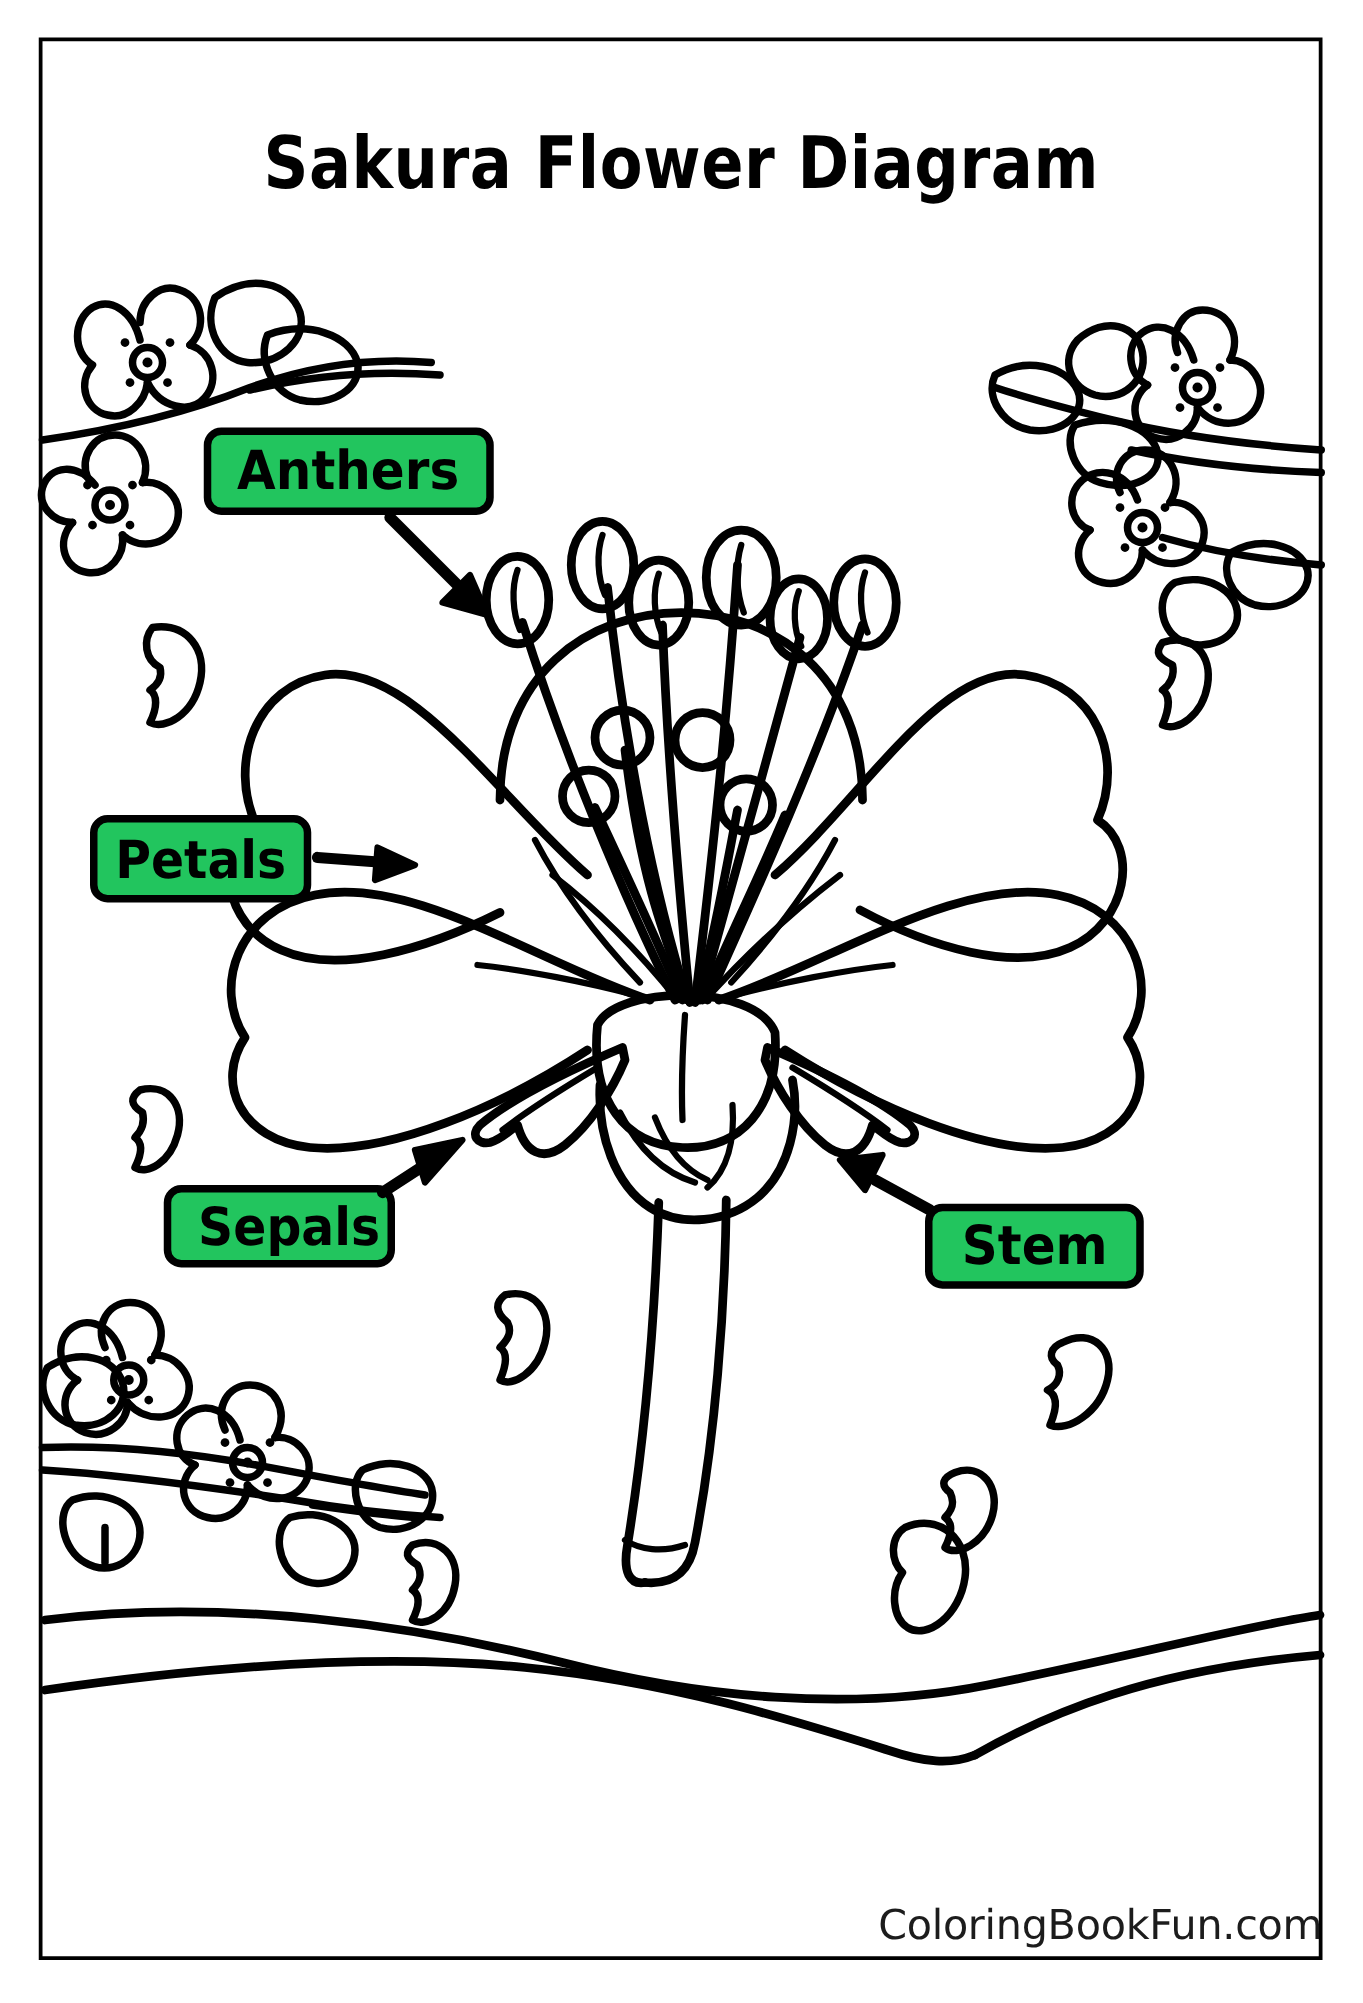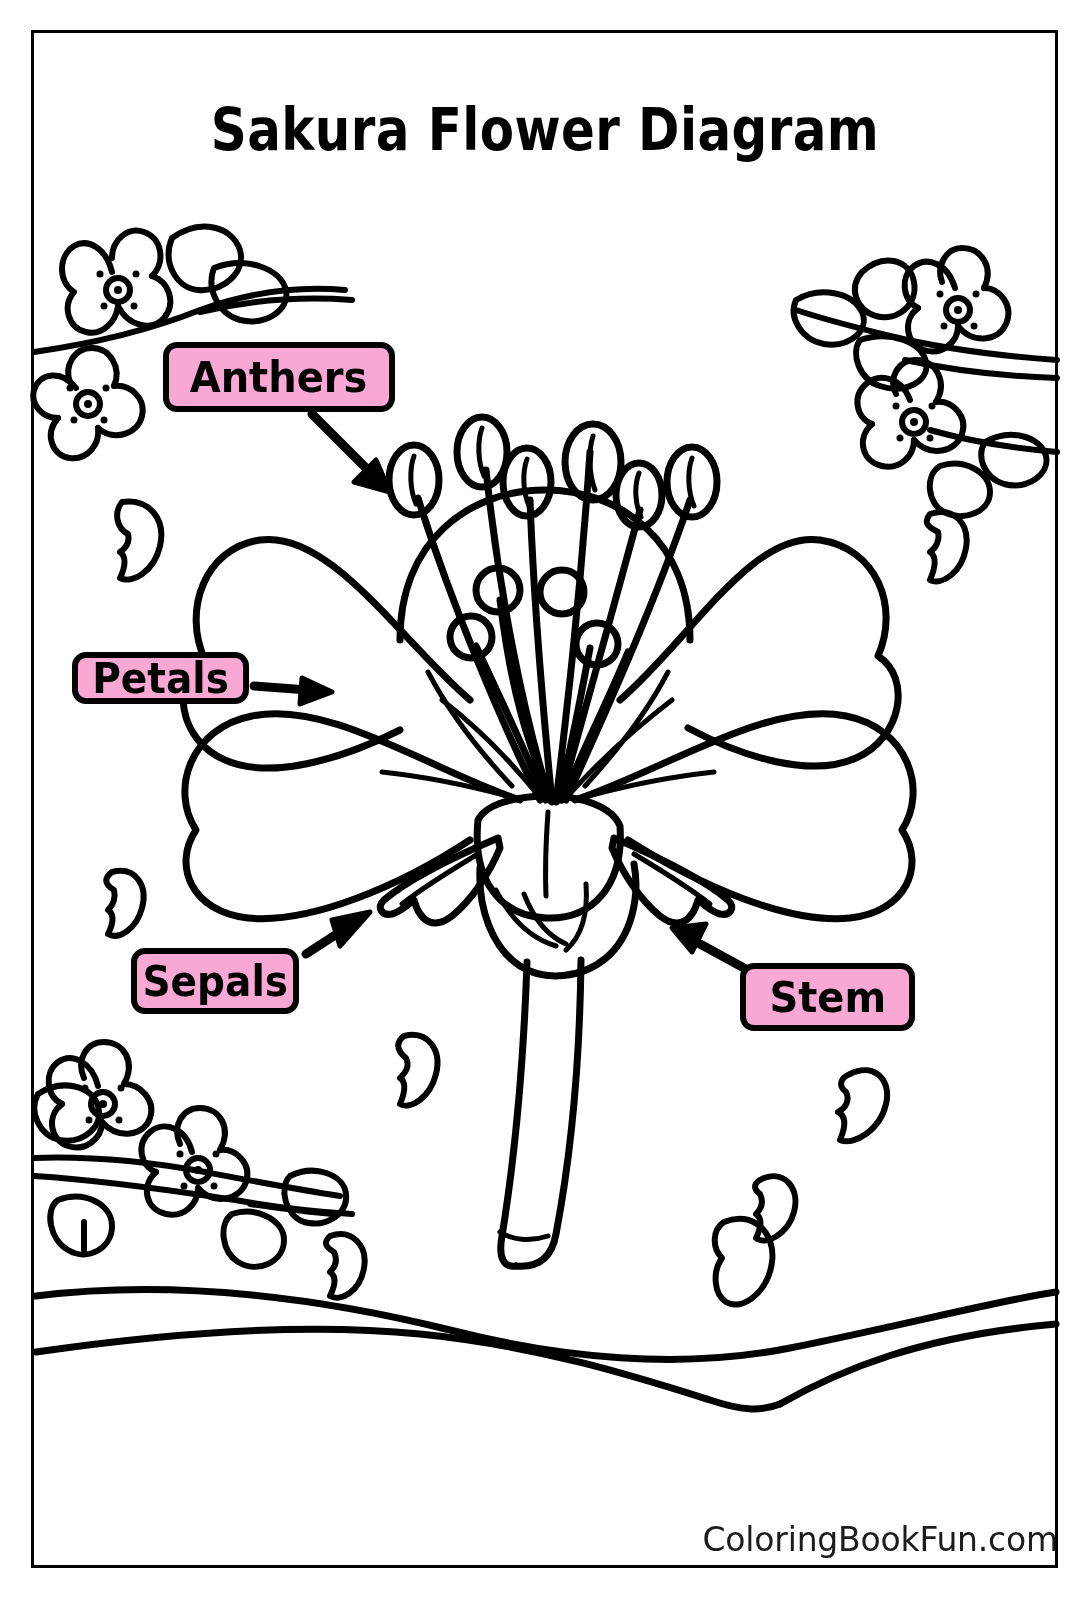--- a/index.html
+++ b/index.html
@@ -56,21 +56,21 @@
     top: 1520px;
     font-family: "DejaVu Sans", sans-serif;
     font-size: 33px;
     font-weight: 400;
     color: #1c1c1c;
     letter-spacing: -0.2px;
     white-space: nowrap;
   }
   .label-box {
     position: absolute;
-    background: #f9a8d4;
+    background: #22c55e;
     border: 6px solid #000000;
     border-radius: 14px;
     box-sizing: border-box;
     display: flex;
     align-items: center;
     justify-content: center;
     font-family: "DejaVu Sans", sans-serif;
     font-weight: bold;
     color: #000000;
     white-space: nowrap;
@@ -83,29 +83,30 @@
     left: 163px;
     top: 342px;
     width: 232px;
     height: 70px;
     font-size: 43px;
   }
   #label-petals {
     left: 72px;
     top: 652px;
     width: 177px;
-    height: 52px;
+    height: 70px;
     font-size: 42px;
   }
   #label-sepals {
     left: 131px;
     top: 948px;
-    width: 168px;
+    width: 185px;
     height: 66px;
     font-size: 42px;
+    justify-content: flex-end;
   }
   #label-stem {
     left: 740px;
     top: 963px;
     width: 175px;
     height: 68px;
     font-size: 43px;
   }
 </style>
 </head>

